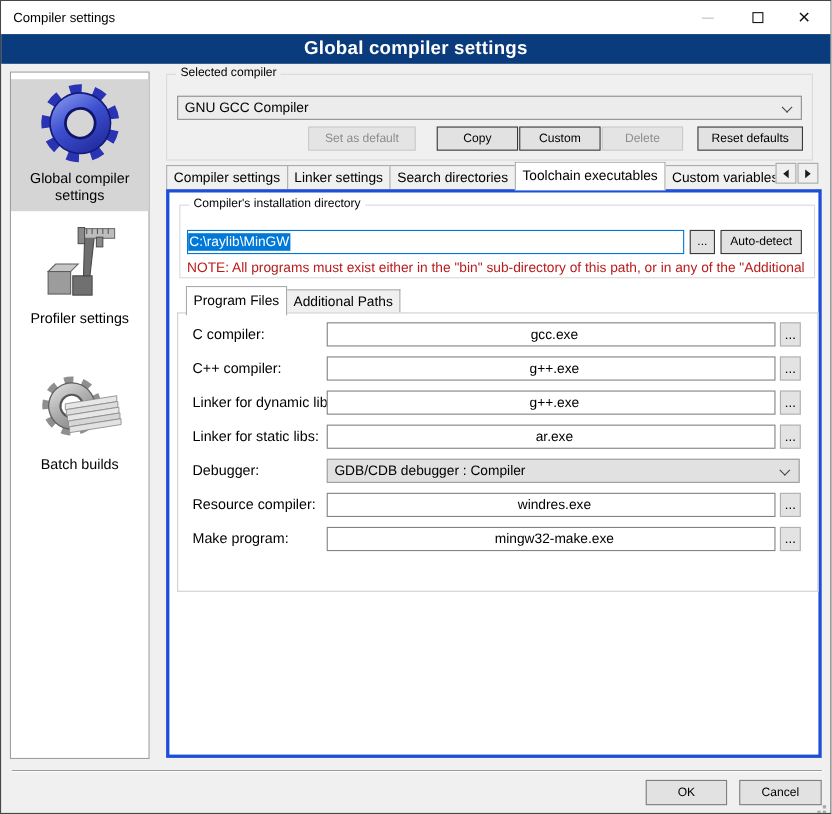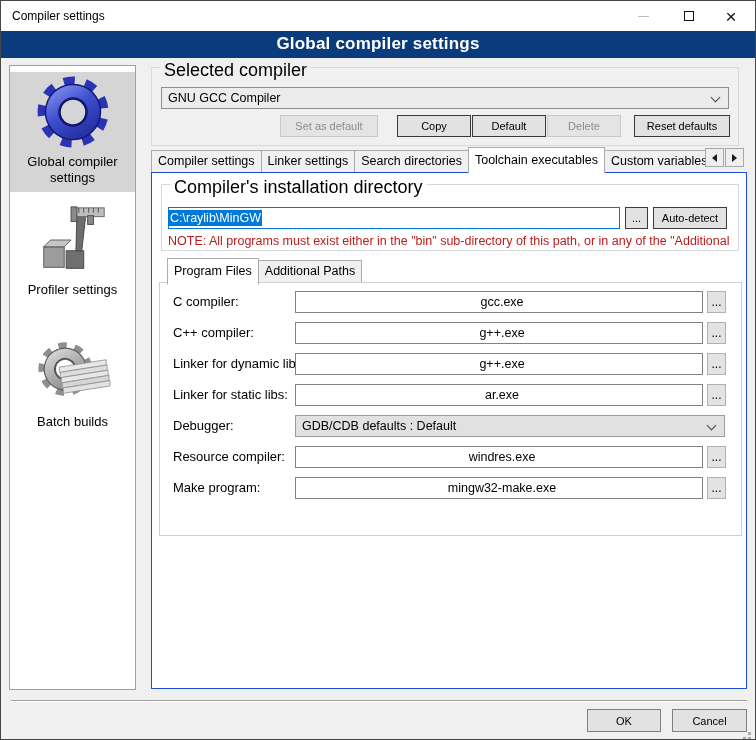--- a/index.html
+++ b/index.html
@@ -25,42 +25,42 @@
   
   .sidebar { position:absolute; left:8px; top:64px; width:127px; height:625px; background:#fff; border:1px solid #9f9f9f; }
   .side-item { width:100%; text-align:center; cursor:default; }
   .side-item .label { font-size:13px; line-height:16px; padding:2px 4px 6px; }
   .side-item.selected { background:#d5d5d5; }
   .side-item svg { display:block; margin:6px auto 0; }
   .side-item.p2 svg { margin-top:10px; }
   .side-item.p3 svg { margin-top:30px; }
   
   .groupbox { position:absolute; border:1px solid #d9d9d9; }
-  .groupbox > .gb-label { position:absolute; top:-8px; left:8px; background:#f0f0f0; padding:0 4px; font-size:18px; }
+  .groupbox > .gb-label { position:absolute; top:-8px; left:8px; background:#f0f0f0; padding:0 4px; font-size:11px; }
   .groupbox.on-white > .gb-label { background:#fff; }
   
   .combo { position:absolute; height:22px; background:#ececec; border:1px solid #8f8f8f; line-height:20px; padding-left:6px; font-size:12.5px; }
   .combo .chev { position:absolute; right:9px; top:6px; width:7px; height:7px; border-right:1.4px solid #464646; border-bottom:1.4px solid #464646; transform:rotate(45deg); }
   .combo.gray { background:#e1e1e1; border-color:#9b9b9b; }
   
   .btn { position:absolute; height:22px; background:#e2e2e2; border:1px solid #9d9d9d; font-size:11px; text-align:center; line-height:20px; font-family:"Liberation Sans", sans-serif; color:#000; }
   .btn.strong { border-color:#3a3a3a; }
   .btn.disabled { color:#8d8d8d; border-color:#cacaca; background:#e4e4e4; }
   .btn.mid { border-color:#7f7f7f; }
   
   .tabstrip { position:absolute; display:flex; align-items:flex-end; height:26px; }
   .tab { height:23px; line-height:21px; padding:0 6px; font-size:12.5px; background:#f0f0f0; border:1px solid #ababab; border-right:none; white-space:nowrap; }
   .tab:last-child { border-right:1px solid #ababab; }
   .tab.active { background:#fff; height:27px; line-height:25px; border-right:1px solid #ababab; border-bottom:1px solid #fff; position:relative; z-index:3; margin-bottom:-1px; }
   .tab.active + .tab { border-left:none; }
   .tabarrow { position:absolute; width:19px; height:19px; background:#efefef; border:1px solid #a8a8a8; display:flex; align-items:center; justify-content:center; }
   .tri-l { width:0; height:0; border-top:4px solid transparent; border-bottom:4px solid transparent; border-right:5px solid #1c1c1c; }
   .tri-r { width:0; height:0; border-top:4px solid transparent; border-bottom:4px solid transparent; border-left:5px solid #1c1c1c; }
   
-  .page-outer { position:absolute; left:150px; top:171px; width:596px; height:517px; background:#fff; border:1px solid #1d4ed8; z-index:2; }
+  .page-outer { position:absolute; left:150px; top:171px; width:596px; height:517px; background:#fff; border:3px solid #1d4ed8; z-index:2; }
   .page-inner { position:absolute; left:7px; top:109px; width:583px; height:254px; background:#fff; border:1px solid #cfcfcf; }
   
   .pathfield { position:absolute; left:6px; top:22px; width:452px; height:22px; background:#fff; border:1px solid #0078d7; line-height:20px; font-size:12.5px; overflow:hidden; }
   .pathfield .sel { background:#0078d7; color:#fff; padding:1px 1px; }
   .note { position:absolute; left:6px; top:49px; width:566px; font-size:12.5px; color:#b91c1c; white-space:nowrap; overflow:hidden; }
   
   .frow { position:absolute; left:0; width:100%; height:22px; }
   .flabel { position:absolute; left:13px; top:0; line-height:22px; font-size:13px; white-space:nowrap; }
   .ffield { position:absolute; left:135px; top:0; width:408px; height:22px; background:#fff; border:1px solid #828282; line-height:20px; padding-left:6px; font-size:12.5px; overflow:hidden;text-align:center; }
   .dots { position:absolute; left:547px; top:0; width:19px; height:22px; background:#e3e3e3; border:1px solid #b0b0b0; font-size:12px; line-height:18px; text-align:center; }
@@ -149,21 +149,21 @@
   </div>
 
   <div class="groupbox" style="left:150px; top:66px; width:588px; height:79px;">
     <span class="gb-label">Selected compiler</span>
     <div class="combo" style="left:9px; top:19px; width:568px;">
       <span>GNU GCC Compiler</span>
       <span class="chev"></span>
     </div>
     <button class="btn disabled" style="left:128px; top:47px; width:98px;">Set as default</button>
     <button class="btn strong" style="left:245px; top:47px; width:74px;">Copy</button>
-    <button class="btn strong" style="left:320px; top:47px; width:74px;">Default</button>
+    <button class="btn strong" style="left:320px; top:47px; width:74px;">Custom</button>
     <button class="btn disabled" style="left:395px; top:47px; width:74px;">Delete</button>
     <button class="btn strong" style="left:482px; top:47px; width:96px;">Reset defaults</button>
   </div>
 
   <div class="tabstrip" style="left:150px; top:146px; width:554px; overflow:hidden;">
     <div class="tab">Compiler settings</div>
     <div class="tab">Linker settings</div>
     <div class="tab">Search directories</div>
     <div class="tab active">Toolchain executables</div>
     <div class="tab">Custom variables</div>
@@ -181,21 +181,21 @@
     <div class="groupbox on-white" style="left:9px; top:11px; width:578px; height:67px;">
       <span class="gb-label">Compiler's installation directory</span>
       <div class="pathfield">
         <span class="sel">C:\raylib\MinGW</span>
       </div>
       <button class="btn strong" style="left:463px; top:22px; width:23px;">...</button>
       <button class="btn strong" style="left:491px; top:22px; width:74px;">Auto-detect</button>
       <div class="note">NOTE: All programs must exist either in the "bin" sub-directory of this path, or in any of the "Additional</div>
     </div>
 
-    <div class="tabstrip" style="left:15px; top:85px;align-items:center;">
+    <div class="tabstrip" style="left:15px; top:85px;">
       <div class="tab active">Program Files</div>
       <div class="tab">Additional Paths</div>
     </div>
 
     <div class="page-inner">
 
       <div class="frow" style="top:8px;">
         <div class="flabel">C compiler:</div>
         <div class="ffield"><span>gcc.exe</span></div>
         <button class="dots">...</button>
@@ -215,21 +215,21 @@
 
       <div class="frow" style="top:101px;">
         <div class="flabel">Linker for static libs:</div>
         <div class="ffield"><span>ar.exe</span></div>
         <button class="dots">...</button>
       </div>
 
       <div class="frow" style="top:132px;">
         <div class="flabel">Debugger:</div>
         <div class="combo gray">
-          <span>GDB/CDB defaults : Default</span>
+          <span>GDB/CDB debugger : Compiler</span>
           <span class="chev"></span>
         </div>
       </div>
 
       <div class="frow" style="top:163px;">
         <div class="flabel">Resource compiler:</div>
         <div class="ffield"><span>windres.exe</span></div>
         <button class="dots">...</button>
       </div>
 

